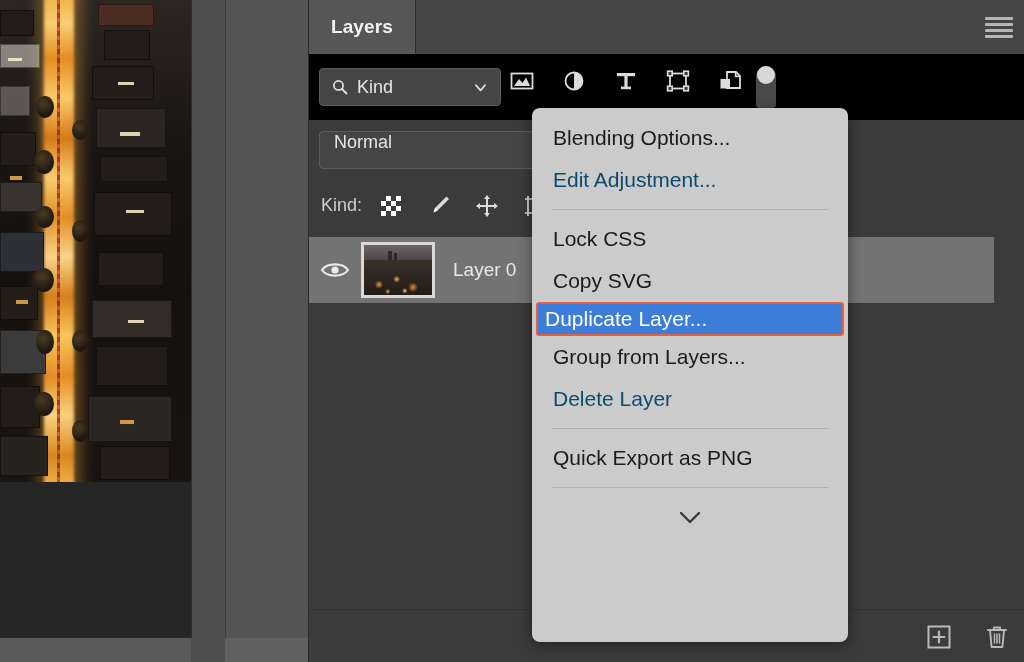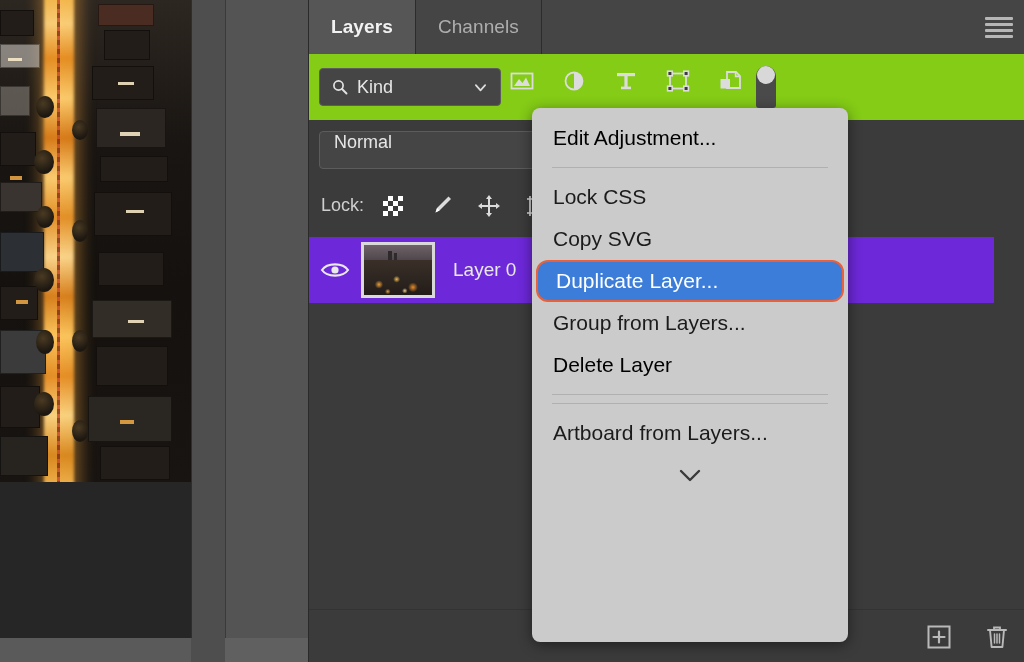--- a/index.html
+++ b/index.html
@@ -192,21 +192,21 @@
     height: 3px;
     background: #b6b6b6;
     border-radius: 1px;
   }
 
   
   .filter-row {
     position: absolute;
     left: 0; top: 54px;
     width: 716px; height: 66px;
-    background: #84cc16;
+    background: #000000;
     border-bottom: 1px solid #313131;
   }
   .kind-select {
     position: absolute;
     left: 10px; top: 14px;
     width: 180px; height: 36px;
     background: #454545;
     border: 1px solid #5c5c5c;
     border-radius: 4px;
     display: flex;
@@ -309,21 +309,21 @@
     position: absolute;
     left: 0; top: 233px;
     width: 716px; height: 376px;
     background: #3b3b3b;
     border-bottom: 1px solid #2d2d2d;
   }
   .layer-row {
     position: absolute;
     left: 0; top: 4px;
     width: 685px; height: 66px;
-    background: #6d28d9;
+    background: #737373;
     display: flex;
     align-items: center;
     cursor: pointer;
   }
   .eye-btn {
     width: 52px;
     display: flex;
     align-items: center;
     justify-content: center;
     cursor: pointer;
@@ -400,31 +400,31 @@
     display: flex;
     align-items: center;
     padding-left: 21px;
     font-size: 21px;
     color: #1b1b1b;
     cursor: pointer;
     box-sizing: border-box;
     white-space: nowrap;
   }
   .ctx-item.disabled {
-    color: #000000;
+    color: #0c4a6e;
     cursor: default;
   }
   .ctx-item.selected {
     background: #3b7dd8;
     color: #ffffff;
     border: 2px solid #e8603c;
-    border-radius: 12px;
+    border-radius: 3px;
     margin: 0 4px;
-    height: 42px;
-    padding-left: 18px;
+    height: 34px;
+    padding-left: 7px;
   }
   .ctx-sep {
     height: 1px;
     background: #b0b0b0;
     margin: 8px 20px;
   }
   .ctx-spacer-sm { height: 9px; }
   .ctx-chevron {
     height: 42px;
     display: flex;
@@ -498,23 +498,20 @@
 
   <div class="gap-col"></div>
   <div class="gap-col-bottom"></div>
 
   <div class="panel">
 
     <div class="tab-strip">
       <div class="tab active">
         <span>Layers</span>
       </div>
-      <div class="tab">
-        <span>Channels</span>
-      </div>
       <div class="tab-fill"></div>
     </div>
     <div class="panel-menu-btn">
       <i></i>
       <i></i>
       <i></i>
       <i></i>
     </div>
 
     <div class="filter-row">
@@ -562,21 +559,21 @@
       </div>
     </div>
 
     <div class="blend-row">
       <div class="blend-select">
         <span class="blend-label">Normal</span>
       </div>
     </div>
 
     <div class="lock-row">
-      <span class="lock-label">Lock:</span>
+      <span class="lock-label">Kind:</span>
       <div class="lock-icons">
         <svg class="li" viewBox="0 0 26 26">
           <rect x="3" y="3" width="20" height="20" fill="#ffffff"></rect>
           <rect x="3" y="3" width="5" height="5" fill="#3b3b3b"></rect>
           <rect x="13" y="3" width="5" height="5" fill="#3b3b3b"></rect>
           <rect x="8" y="8" width="5" height="5" fill="#3b3b3b"></rect>
           <rect x="18" y="8" width="5" height="5" fill="#3b3b3b"></rect>
           <rect x="3" y="13" width="5" height="5" fill="#3b3b3b"></rect>
           <rect x="13" y="13" width="5" height="5" fill="#3b3b3b"></rect>
           <rect x="8" y="18" width="5" height="5" fill="#3b3b3b"></rect>
@@ -627,20 +624,23 @@
           <path d="M7 7 L8.6 24 H19.4 L21 7" fill="none" stroke="#b9b9b9" stroke-width="1.9" stroke-linejoin="round"></path>
           <path d="M11.5 11 V20 M14 11 V20 M16.5 11 V20" stroke="#b9b9b9" stroke-width="1.5" stroke-linecap="round"></path>
         </svg>
       </div>
     </div>
   </div>
 
   <div class="ctx-menu">
     <div class="ctx-spacer-sm"></div>
 
+    <div class="ctx-item">
+      <span>Blending Options...</span>
+    </div>
 
     <div class="ctx-item disabled">
       <span>Edit Adjustment...</span>
     </div>
 
     <div class="ctx-sep"></div>
 
     <div class="ctx-item">
       <span>Lock CSS</span>
     </div>
@@ -656,27 +656,27 @@
     <div class="ctx-item">
       <span>Group from Layers...</span>
     </div>
 
     <div class="ctx-item disabled">
       <span>Delete Layer</span>
     </div>
 
     <div class="ctx-sep"></div>
 
+    <div class="ctx-item">
+      <span>Quick Export as PNG</span>
+    </div>
 
 
     <div class="ctx-sep"></div>
 
-    <div class="ctx-item">
-      <span>Artboard from Layers...</span>
-    </div>
 
     <div class="ctx-chevron">
       <svg width="26" height="15" viewBox="0 0 26 15">
         <polyline points="4,3 13,12 22,3" fill="none" stroke="#3a3a3a" stroke-width="2.4" stroke-linecap="round" stroke-linejoin="round"></polyline>
       </svg>
     </div>
   </div>
 
 </div>
 

